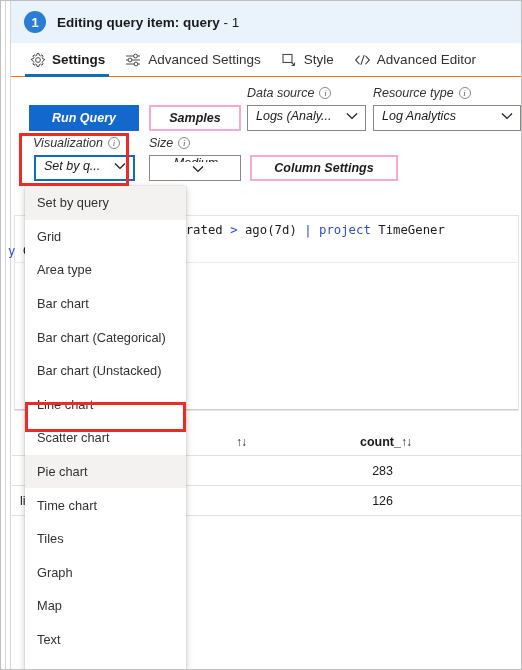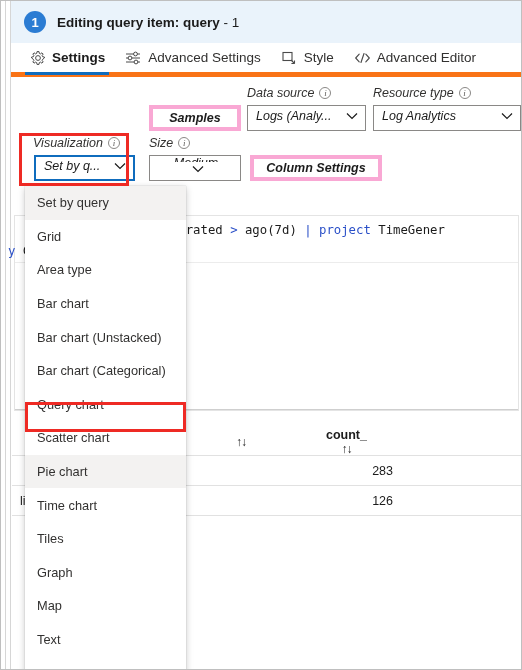--- a/index.html
+++ b/index.html
@@ -51,21 +51,21 @@
   }
   .banner-text .bold { font-weight: bold; }
   .banner-text .light { font-weight: normal; }
 
   
   .tabstrip {
     position: absolute; left: 10px; top: 42px;
     width: 511px; height: 34px;
     background: #ffffff;
     display: flex; align-items: center;
-    border-bottom: 5px solid #f97316;
+    border-bottom: 1px solid #f97316;
     padding-left: 8px;
   }
   .tab {
     display: flex; align-items: center;
     height: 34px; padding: 0 10px;
     font-size: 13.5px; color: #323130;
     position: relative;
     cursor: default;
   }
   .tab .ticon {
@@ -112,21 +112,21 @@
     cursor: default;
   }
   .btn-primary {
     background: #1368ce; color: #ffffff;
     font-weight: bold;
     border: 1px solid #1368ce;
   }
   .btn-secondary {
     background: #ffffff; color: #1b1b1b;
     font-weight: bold;
-    border: 4px solid #f9a8d4;
+    border: 2px solid #f9a8d4;
   }
 
   .combo {
     position: absolute;
     height: 26px;
     background: #ffffff;
     border: 1px solid #8a8886;
     display: flex; align-items: center;
     padding: 0 6px 4px 8px;
     font-size: 12.5px; color: #1b1b1b;
@@ -214,21 +214,21 @@
   .cell-sortarrow {
     width: 40px;
     display: flex; align-items: center; justify-content: flex-start;
     font-size: 12px;
   }
   .cell-count {
     width: 135px; padding-right: 18px;
     display: flex; align-items: center; justify-content: flex-end;
     white-space: nowrap;
   }
-  .cell-count.head { justify-content: flex-start; padding-left: 6px; padding-right: 0; flex-direction: column; }
+  .cell-count.head { justify-content: flex-end; padding-left: 6px; padding-right: 0; }
   .sort-glyph { letter-spacing: -1px; font-weight: normal; font-size: 12px; }
 
   
   .menu {
     position: absolute;
     left: 24px; top: 185px;
     width: 161px;
     background: #ffffff;
     box-shadow: 0 2px 7px rgba(0,0,0,0.22), 0 0 1px rgba(0,0,0,0.25);
     z-index: 30;
@@ -325,20 +325,21 @@
 
     <div class="fieldlabel" style="left:236px; top:9px;">
       <span>Data source</span>
       <span class="info-i">i</span>
     </div>
     <div class="fieldlabel" style="left:362px; top:9px;text-align:center;">
       <span>Resource type</span>
       <span class="info-i">i</span>
     </div>
 
+    <div class="btn btn-primary" style="left:18px; top:28px; width:110px;">Run Query</div>
 
     <div class="btn btn-secondary" style="left:138px; top:28px; width:92px;">Samples</div>
 
     <div class="combo" style="left:236px; top:28px; width:119px;">
       <span class="cval">Logs (Analy...</span>
       <span class="chev">
         <svg width="12" height="8" viewBox="0 0 12 8">
             <polyline points="1,1.5 6,6.5 11,1.5" fill="none" stroke="#1b1b1b" stroke-width="1.2"></polyline>
           </svg>
       </span>
@@ -373,21 +374,21 @@
 
     <div class="combo" style="left:138px; top:78px; width:92px;flex-direction:column;">
       <span class="cval">Medium</span>
       <span class="chev">
         <svg width="12" height="8" viewBox="0 0 12 8">
             <polyline points="1,1.5 6,6.5 11,1.5" fill="none" stroke="#1b1b1b" stroke-width="1.2"></polyline>
           </svg>
       </span>
     </div>
 
-    <div class="btn btn-secondary" style="left:239px; top:78px; width:132px;">Column Settings</div>
+    <div class="btn btn-secondary" style="left:239px; top:78px; width:148px;">Column Settings</div>
 
   </div>
 
   <div class="query-section">
     <div class="query-label">
       <span style="visibility:hidden">Lo</span><span>gs (Analytics) Query</span>
     </div>
 
     <div class="query-box">
       <div class="code-line l1">
@@ -432,23 +433,23 @@
       <div class="cell-count"></div>
     </div>
 
   </div>
 
   <div class="menu">
     <div class="menu-item selected">Set by query</div>
     <div class="menu-item">Grid</div>
     <div class="menu-item">Area type</div>
     <div class="menu-item">Bar chart</div>
+    <div class="menu-item">Bar chart (Categorical)</div>
     <div class="menu-item">Bar chart (Unstacked)</div>
-    <div class="menu-item">Bar chart (Categorical)</div>
-    <div class="menu-item">Query chart</div>
+    <div class="menu-item">Line chart</div>
     <div class="menu-item">Scatter chart</div>
     <div class="menu-item hl">Pie chart</div>
     <div class="menu-item">Time chart</div>
     <div class="menu-item">Tiles</div>
     <div class="menu-item">Graph</div>
     <div class="menu-item">Map</div>
     <div class="menu-item">Text</div>
     <div class="menu-item">Stat</div>
   </div>
 

